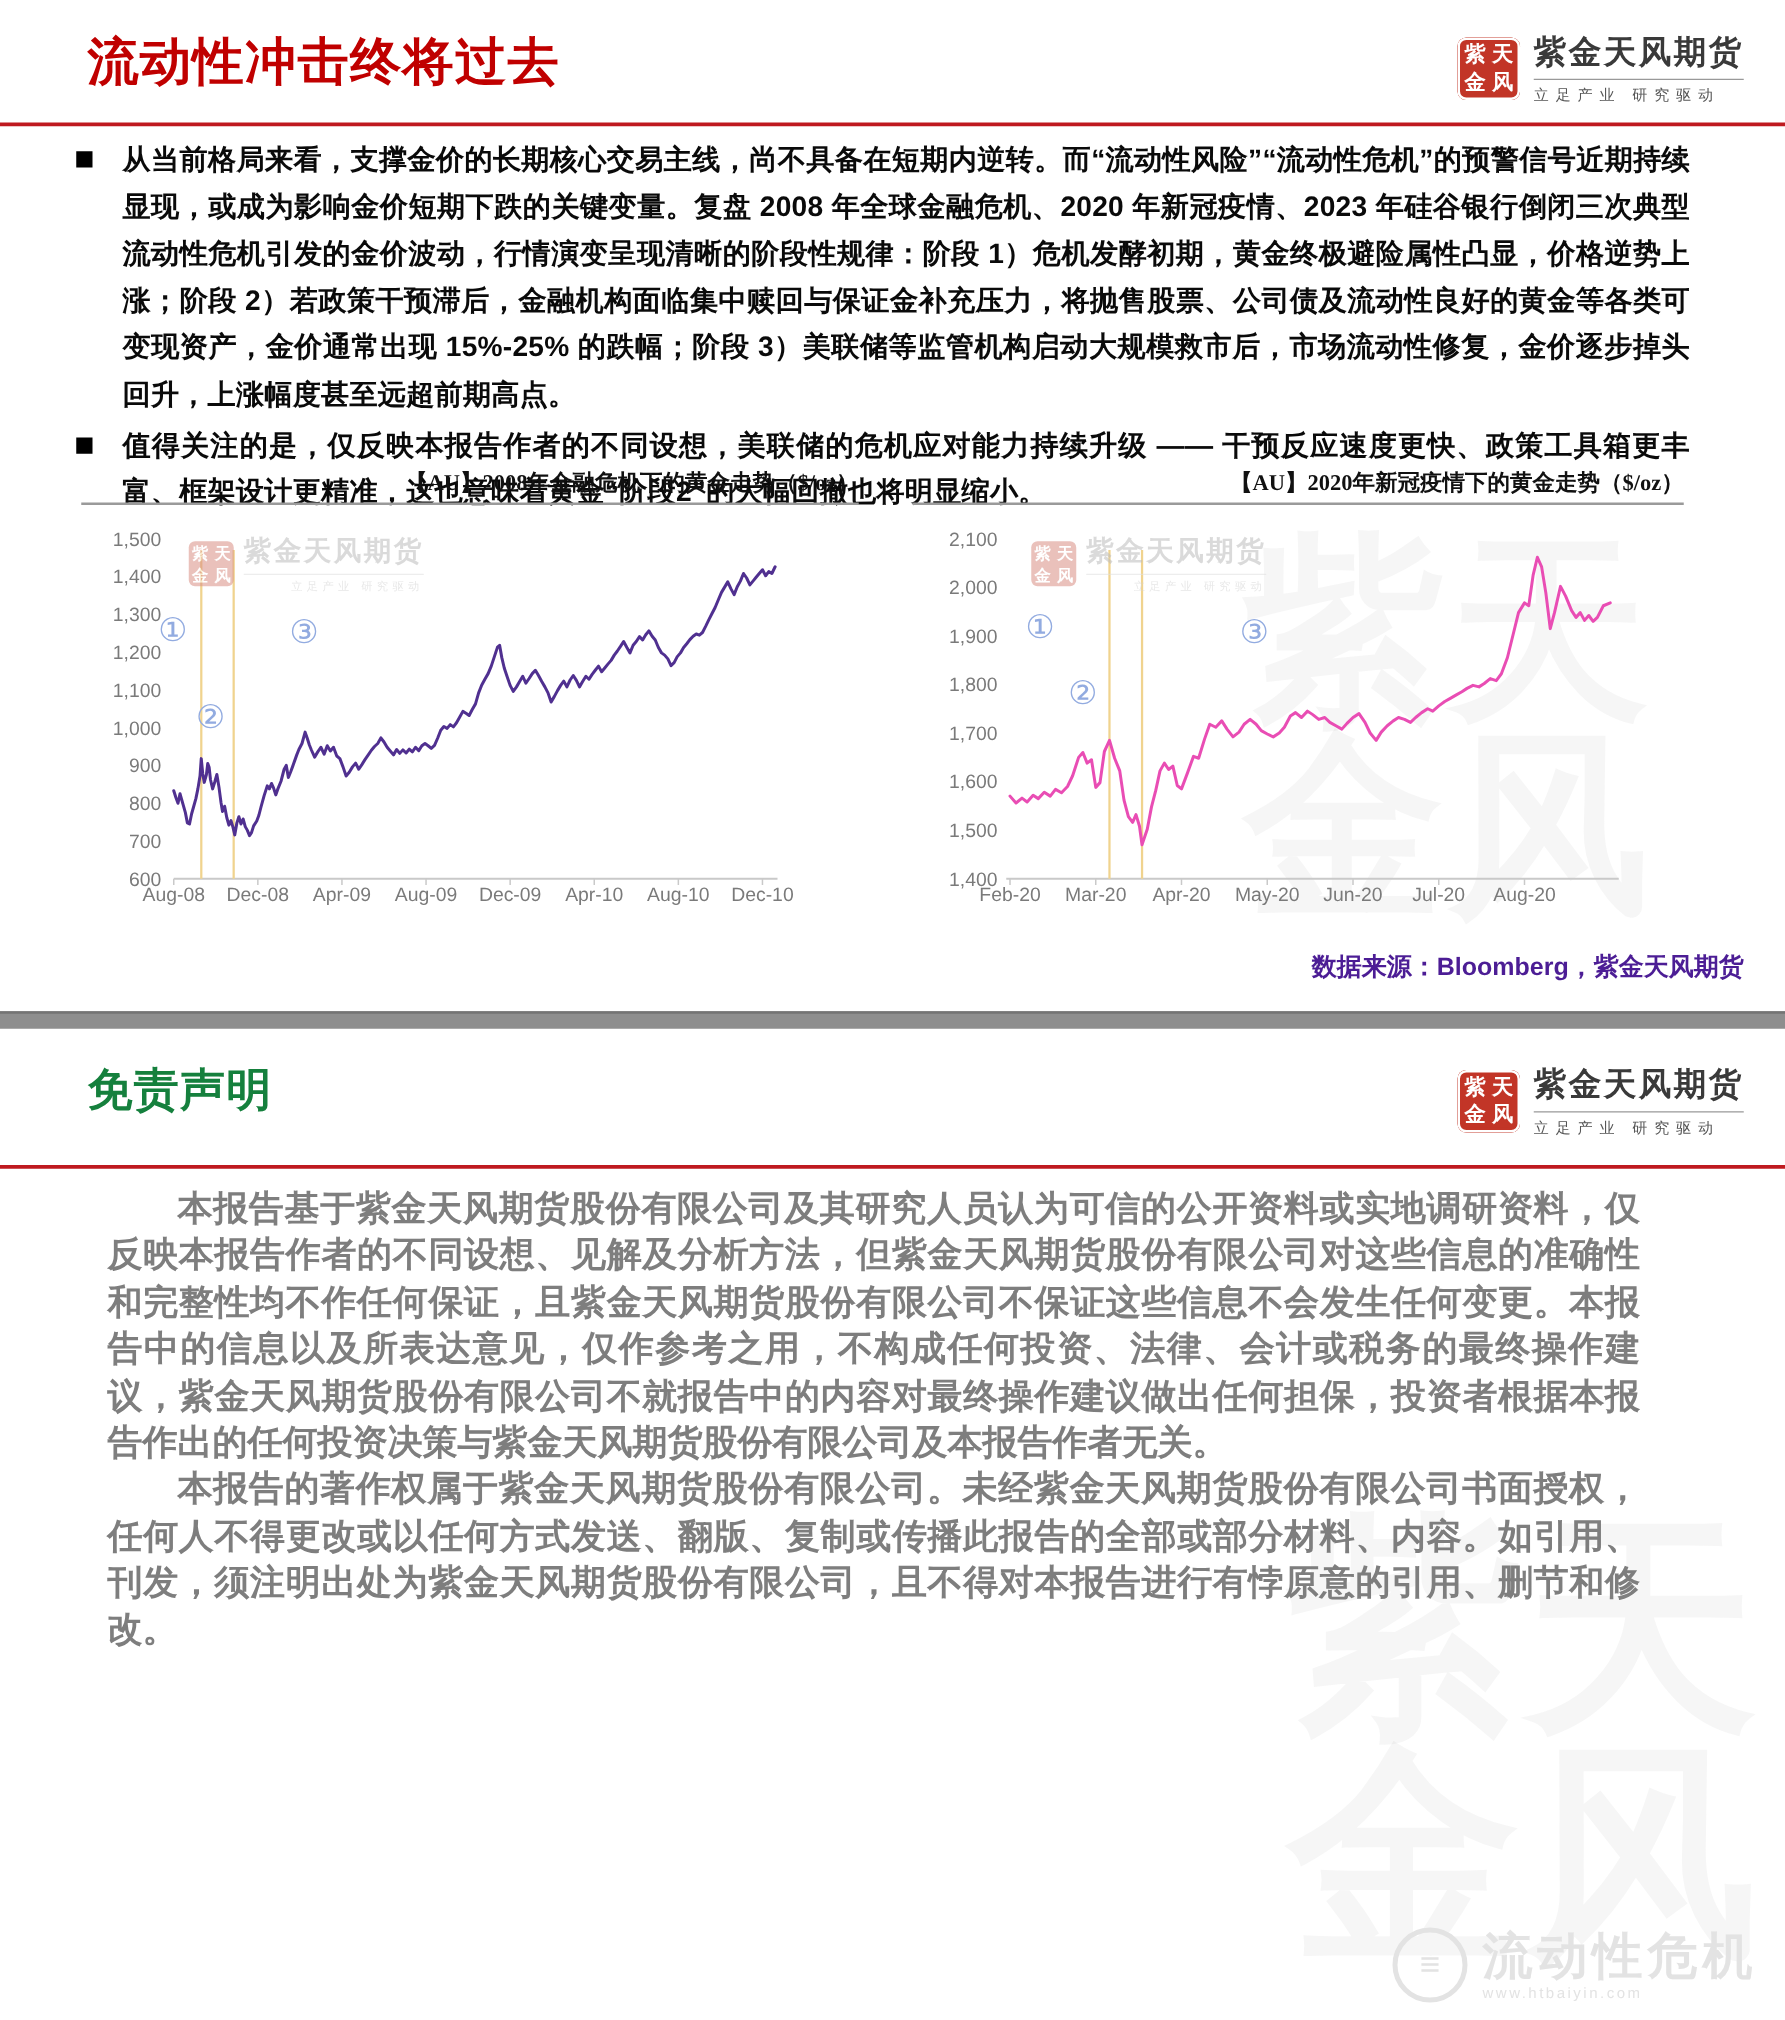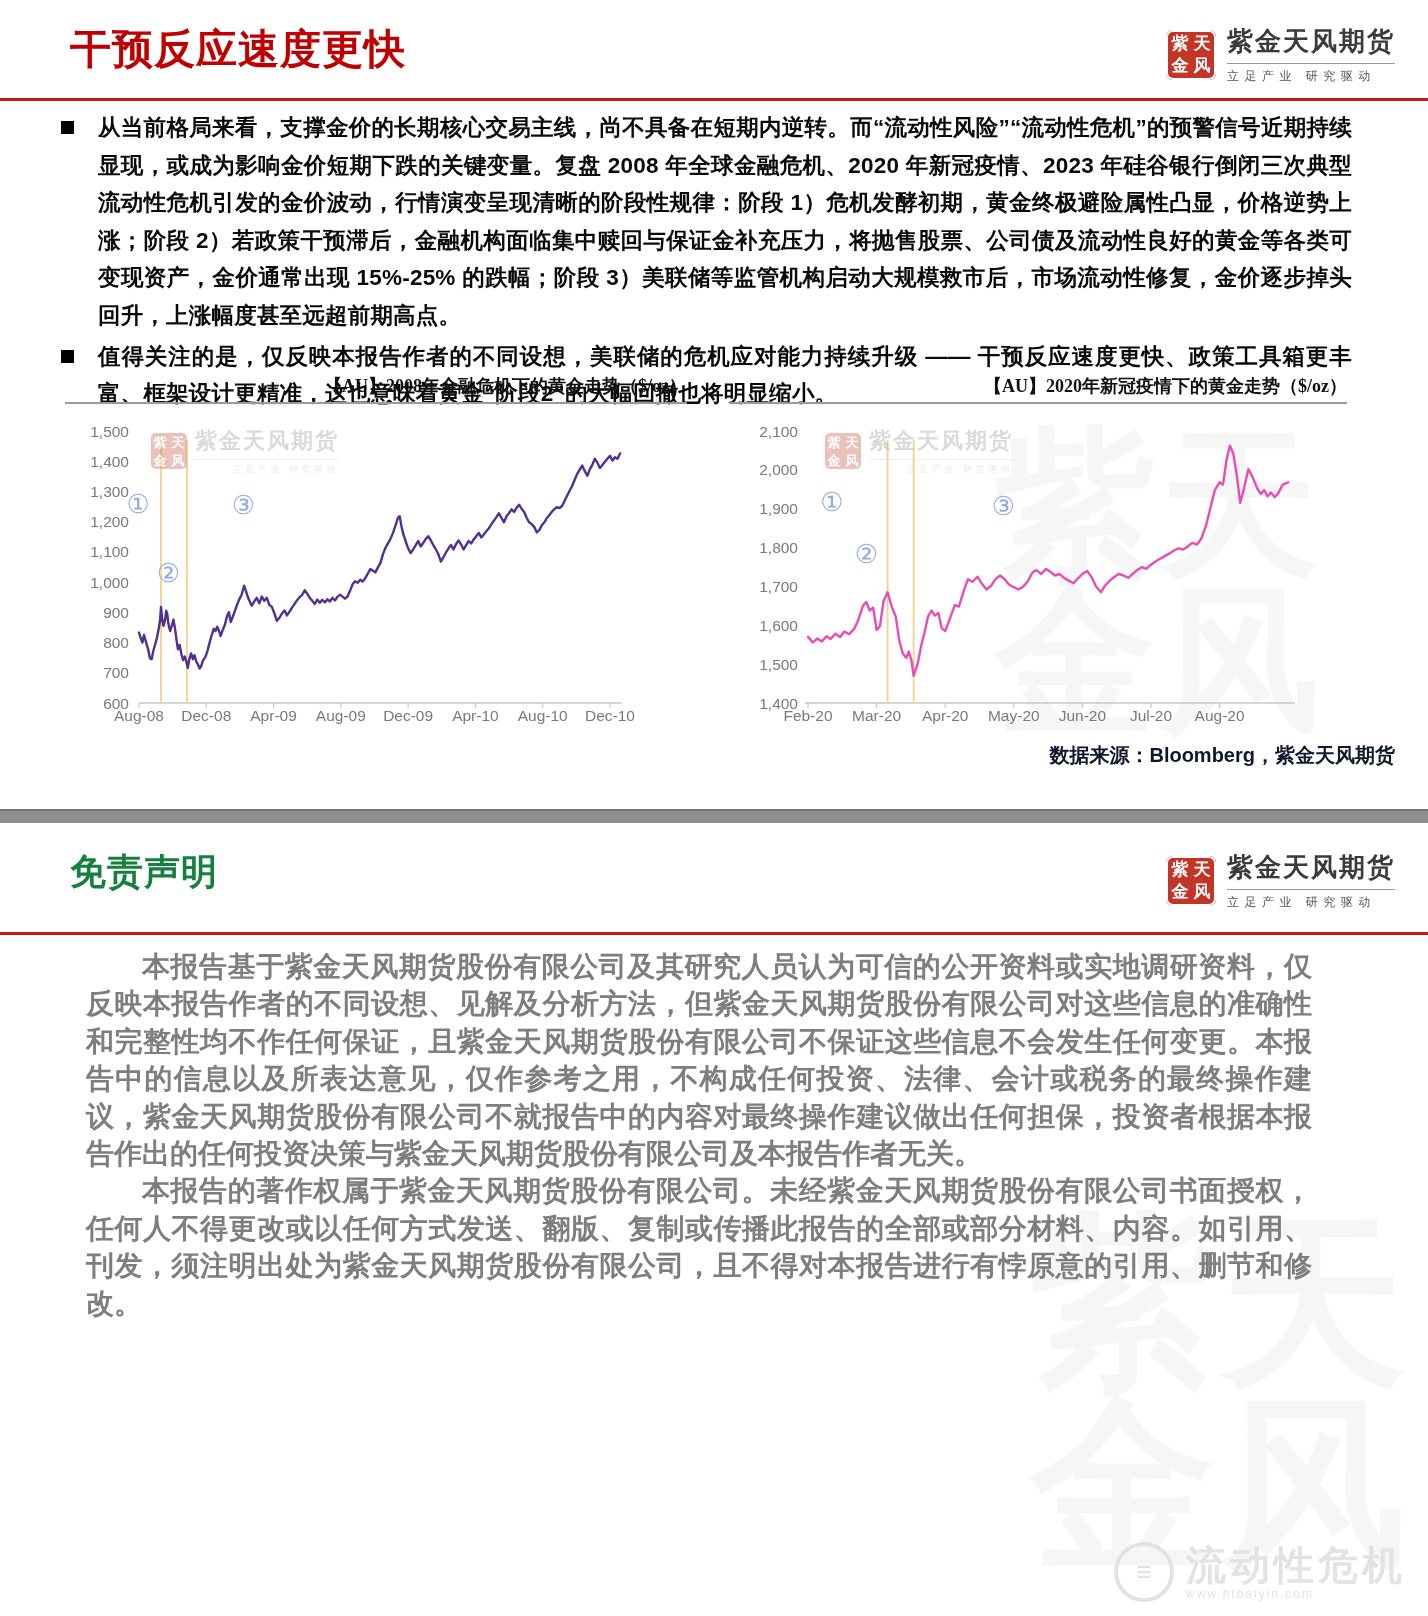--- a/index.html
+++ b/index.html
@@ -55,22 +55,22 @@
   .chart-wm { position:absolute; display:flex; align-items:center; gap:8px; opacity:0.55; z-index:1; }
   #chart-0 .chart-wm { left:86px; top:52px; }
   #chart-1 .chart-wm { left:95px; top:52px; }
   .mini-seal { width:36px; height:36px; background:#D98F85; border-radius:5px;
                display:grid; grid-template-columns:1fr 1fr; place-items:center; }
   .mini-seal span { color:#fff; font-size:13px; font-weight:700; font-family:"Liberation Serif", serif; line-height:1; }
   .wm-name { font-size:22px; font-weight:700; color:#BDBDBD; letter-spacing:2px; }
   .wm-tag { font-size:9px; color:#D5D5D5; letter-spacing:3.5px; border-top:1px solid #E0E0E0;
             margin-top:3px; padding-top:3px; }
 
-  .source-note { position:absolute; right:33px; top:742px; font-size:20px; font-weight:700;
-                 color:#0f172a; z-index:2; }
+  .source-note { position:absolute; right:33px; top:760px; font-size:20px; font-weight:700;
+                 color:#4c1d95; z-index:2; }
 
   
   .graybar { position:absolute; left:0; top:809px; width:100%; height:12px;
              background:#8E8E8E; border-top:2px solid #747474; z-index:3; }
 
   
   .disclaimer { position:absolute; left:86px; top:948px; width:1226px; font-size:28px;
                 line-height:37.4px; color:#7E7E7E; font-weight:600; text-align:justify; z-index:2; }
   .disclaimer p { margin:0; text-indent:2em; }
 
@@ -95,21 +95,21 @@
     <span>金</span>
     <span>风</span>
   </div>
   <div class="wm-big wm-big-2">
     <span>紫</span>
     <span>天</span>
     <span>金</span>
     <span>风</span>
   </div>
 
-  <h1 class="sec-title" id="title-1">干预反应速度更快</h1>
+  <h1 class="sec-title" id="title-1">流动性冲击终将过去</h1>
 
   <div class="logo" id="logo-1">
     <div class="seal">
       <span>紫</span>
       <span>天</span>
       <span>金</span>
       <span>风</span>
     </div>
     <div class="logo-text">
       <span class="logo-name">紫金天风期货</span>

